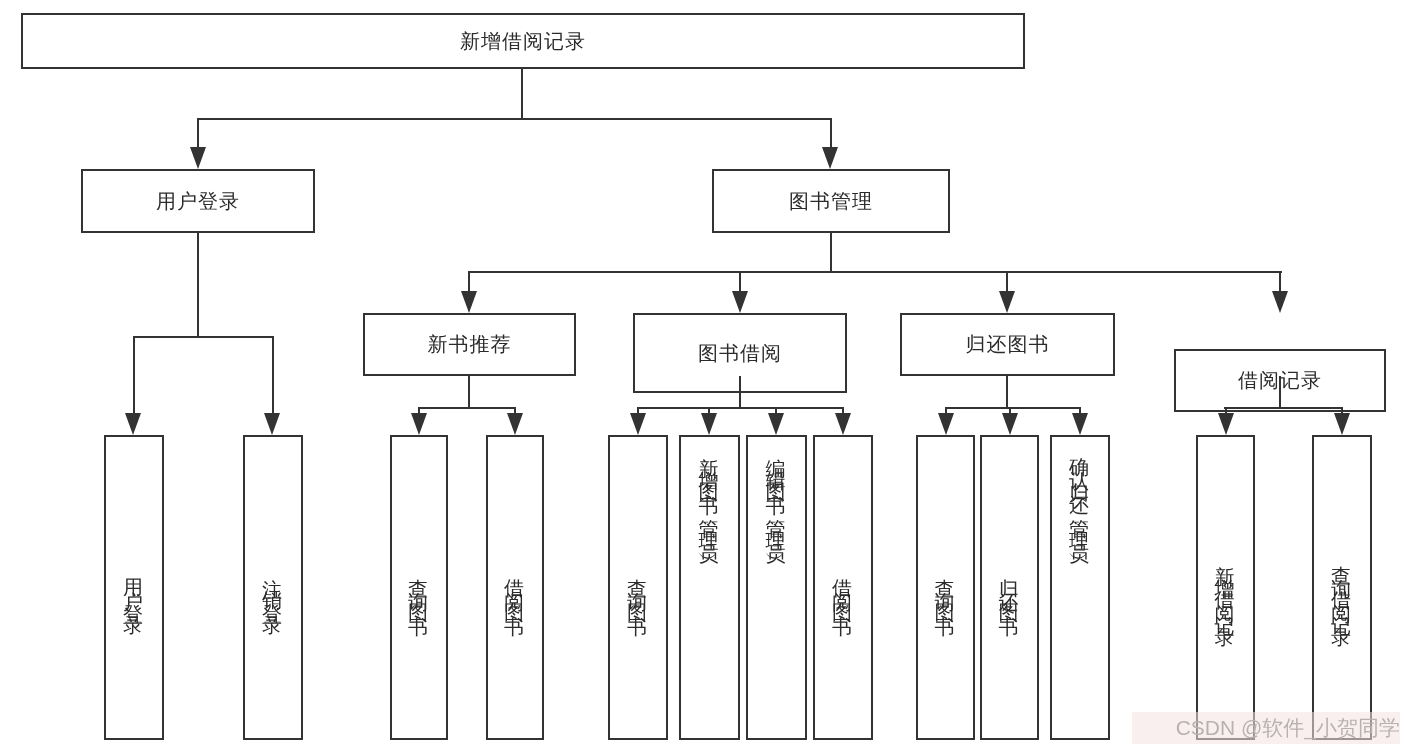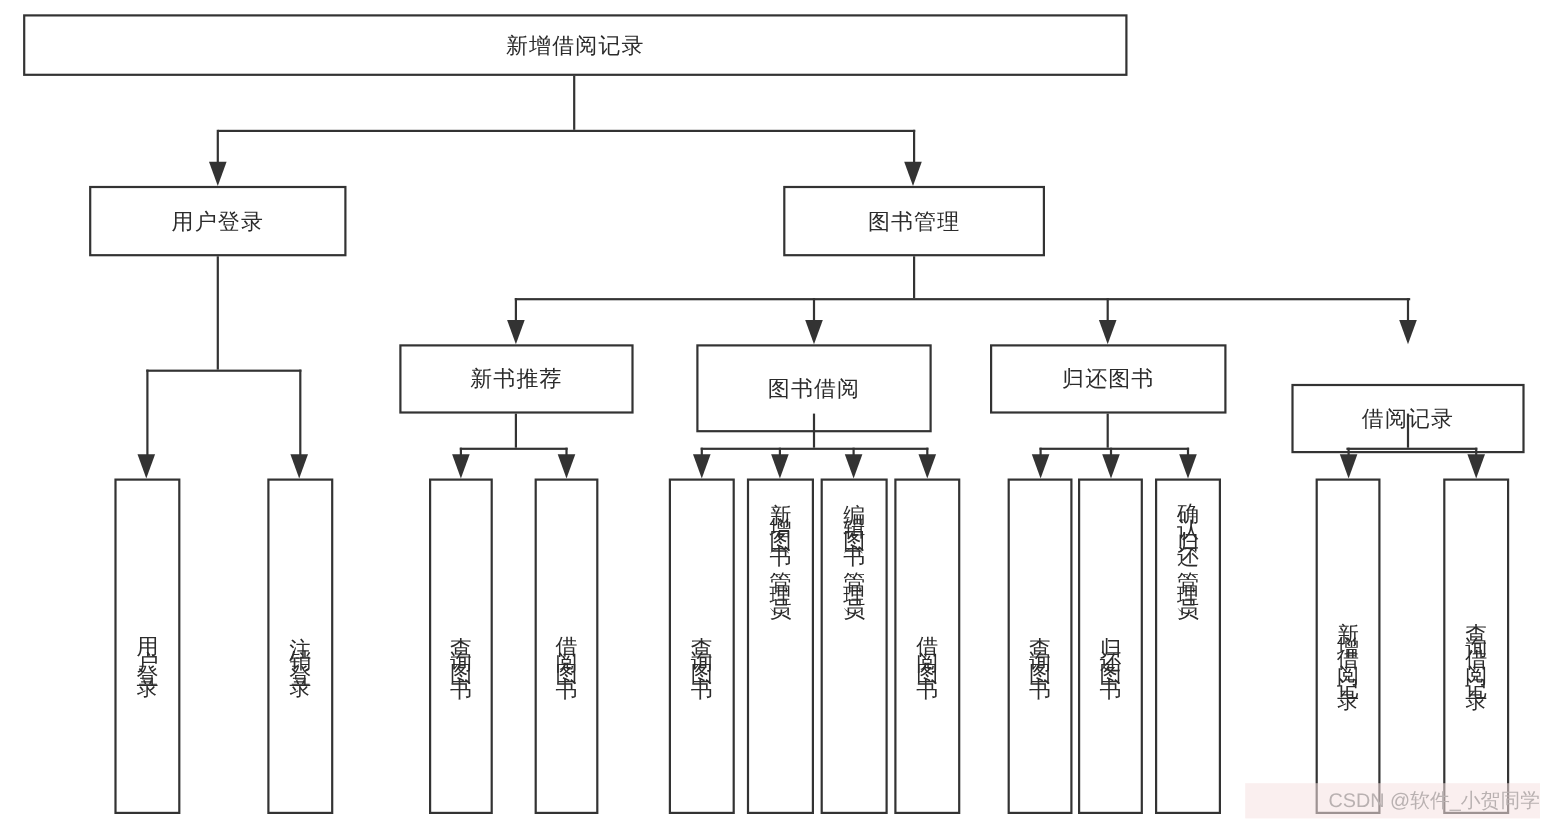--- a/index.html
+++ b/index.html
@@ -25,21 +25,21 @@
   .line { position:absolute; background:#333333; }
   .arr {
     position:absolute; width:0; height:0;
     border-left:8px solid transparent; border-right:8px solid transparent;
     border-top:22px solid #333333;
   }
   #watermark {
     position:absolute; left:1132px; top:712px; width:268px; height:32px;
     display:flex; align-items:center; justify-content:flex-end;
     background:rgba(246,226,226,0.55);
-    font-size:18px; color:#b9b1b1; white-space:nowrap; padding-right:0;
+    font-size:21px; color:#b9b1b1; white-space:nowrap; padding-right:0;
   }
 </style>
 </head>
 <body>
 
 <div id="canvas">
 
   <div class="node" style="left:21px; top:13px; width:1004px; height:56px;">
     <span>新增借阅记录</span>
   </div>

